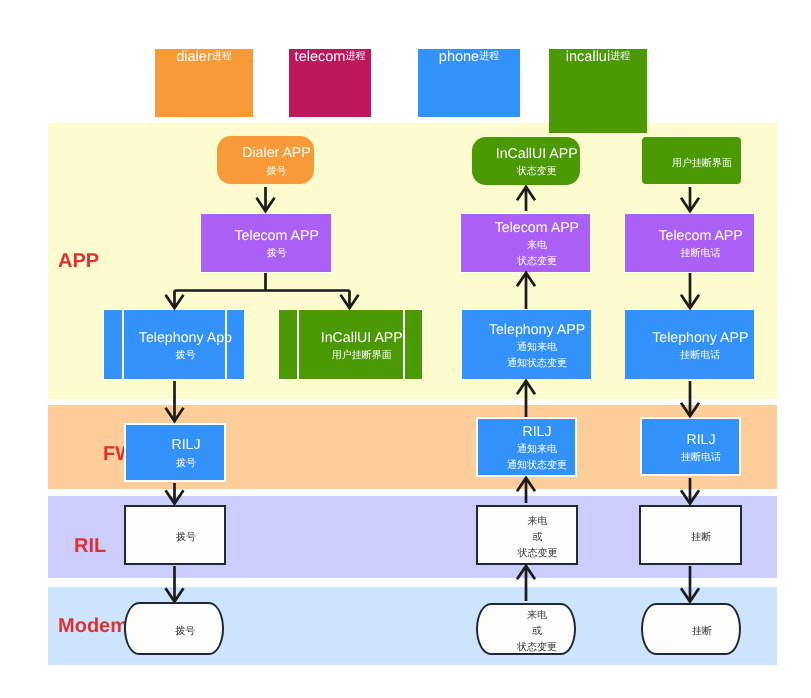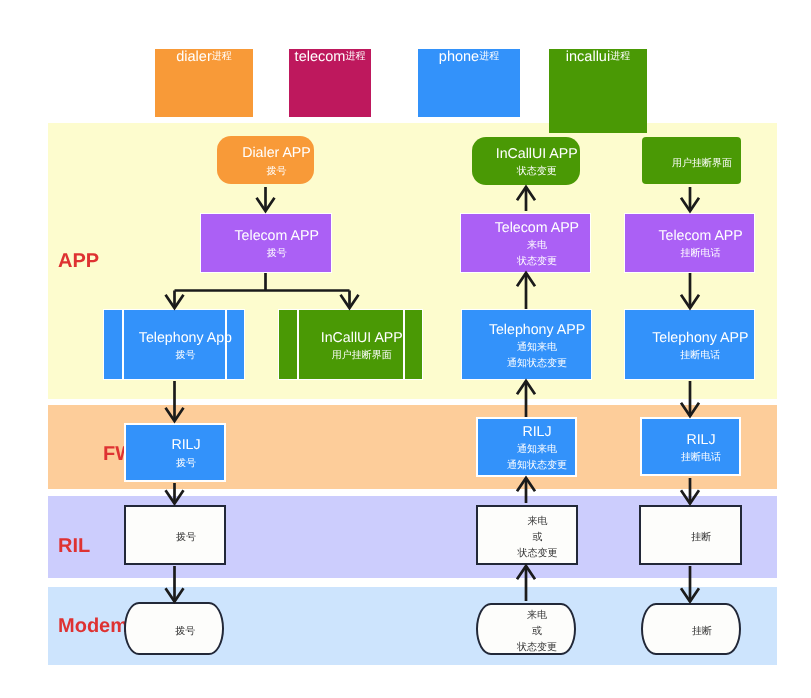--- a/index.html
+++ b/index.html
@@ -32,21 +32,21 @@
 
 <div id="stage">
 
   <div class="lane" style="left: 48px; top: 123px; width: 729px; height: 276px; background: rgb(253, 252, 206);"></div>
   <div class="lane" style="left: 48px; top: 405px; width: 729px; height: 84px; background: rgb(253, 205, 154);"></div>
   <div class="lane" style="left: 48px; top: 496px; width: 729px; height: 82px; background: rgb(204, 205, 253);"></div>
   <div class="lane" style="left: 48px; top: 587px; width: 729px; height: 78px; background: rgb(205, 228, 253);"></div>
 
   <div class="lane-label" style="top: 123px; height: 276px;">APP</div>
   <div class="lane-label" style="top: 405px; height: 98px; margin-left: 45px;">FW</div>
-  <div class="lane-label" style="top: 496px; height: 100px;">RIL</div>
+  <div class="lane-label" style="top: 496px; height: 100px; margin-left: 16px;">RIL</div>
   <div class="lane-label" style="top: 587px; height: 78px;">Modem</div>
 
   <div class="legend-box" style="left: 155px; top: 49px; width: 98px; height: 68px; background: rgb(248, 154, 56);">dialer<span class="han">进程</span></div>
   <div class="legend-box" style="left: 289px; top: 49px; width: 82px; height: 68px; background: #be185d;">telecom<span class="han">进程</span></div>
   <div class="legend-box" style="left: 418px; top: 49px; width: 102px; height: 68px; background: rgb(51, 146, 250);">phone<span class="han">进程</span></div>
   <div class="legend-box" style="left: 549px; top: 49px; width: 98px; height: 84px; background: rgb(74, 153, 5);">incallui<span class="han">进程</span></div>
 
   <div class="node" style="left: 217px; top: 136px; width: 97px; height: 48px; background: rgb(248, 154, 56); color: rgb(255, 255, 255); border-radius: 14px;">
       <div class="node-text">
         <div class="node-line">Dialer APP</div>

